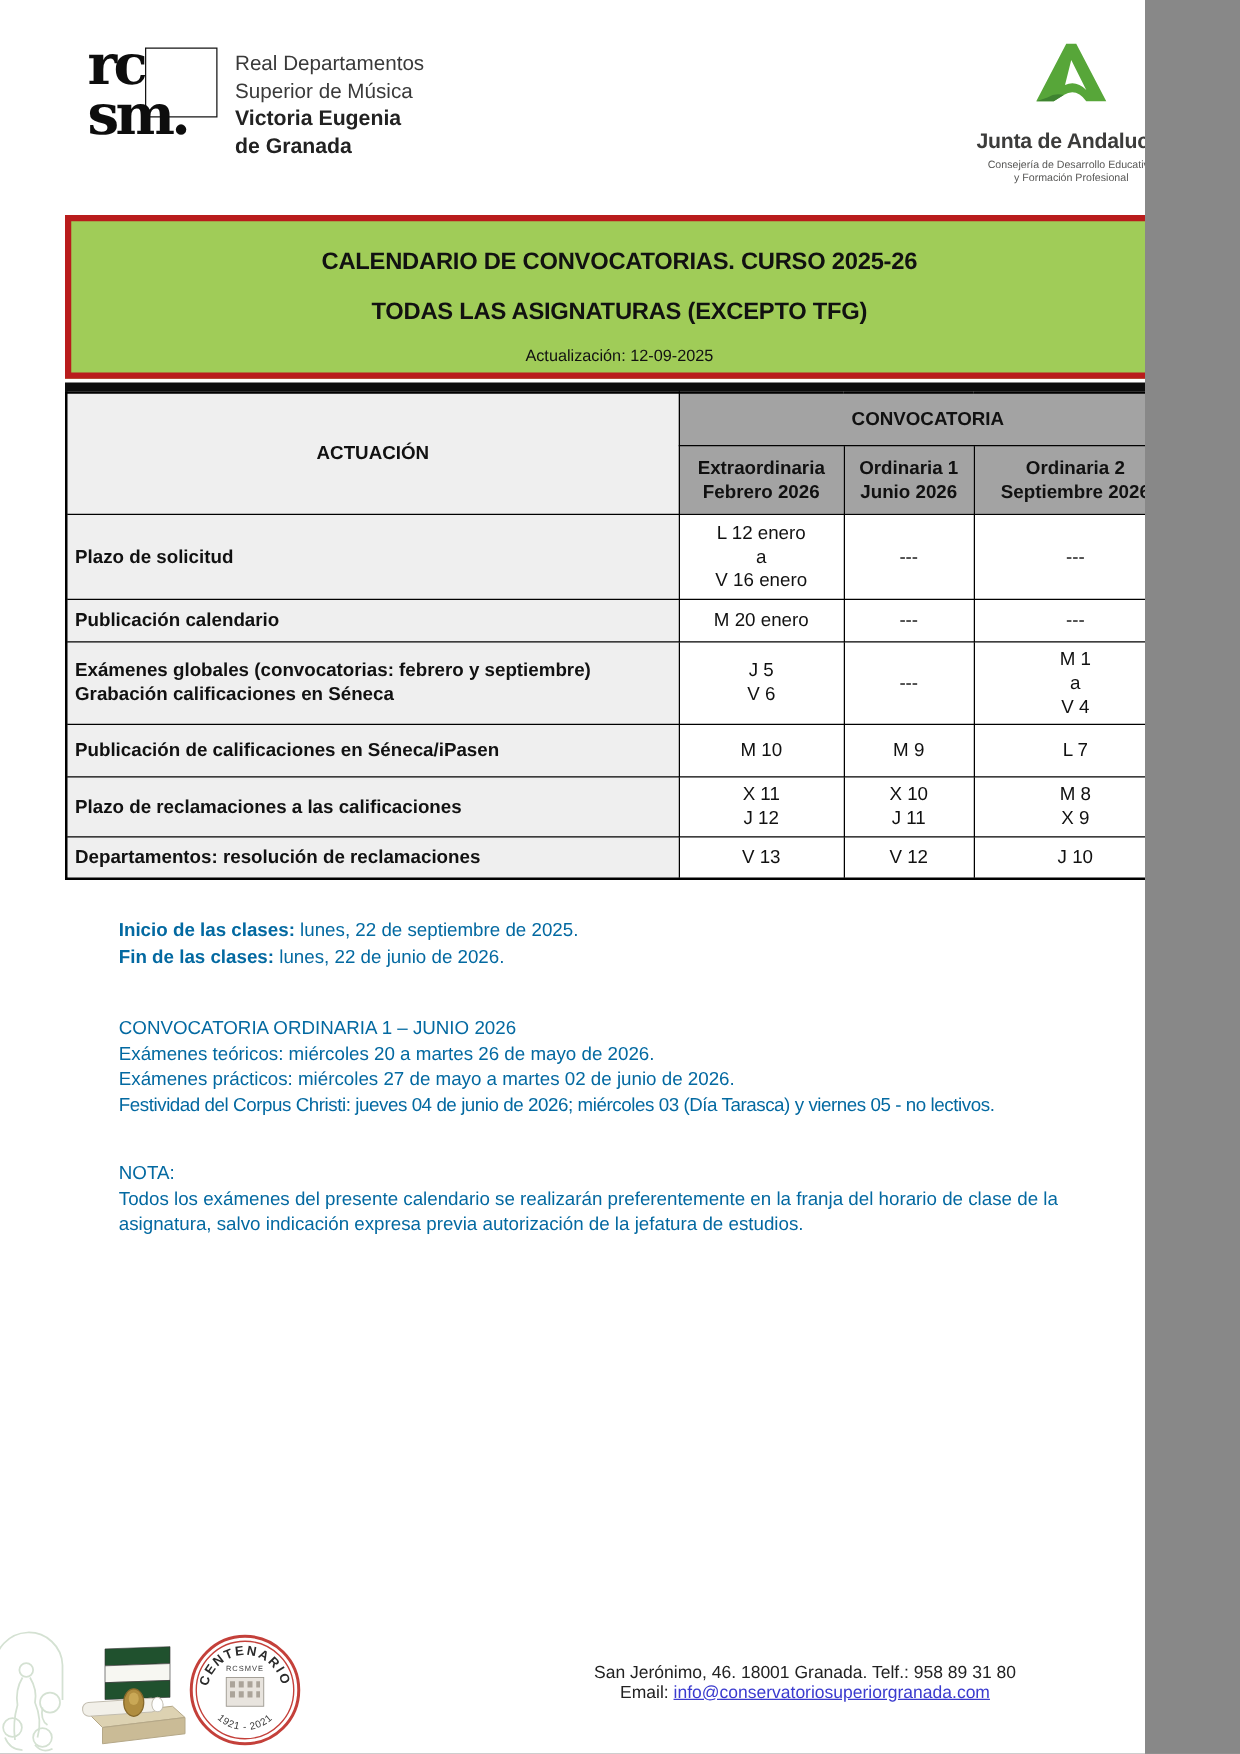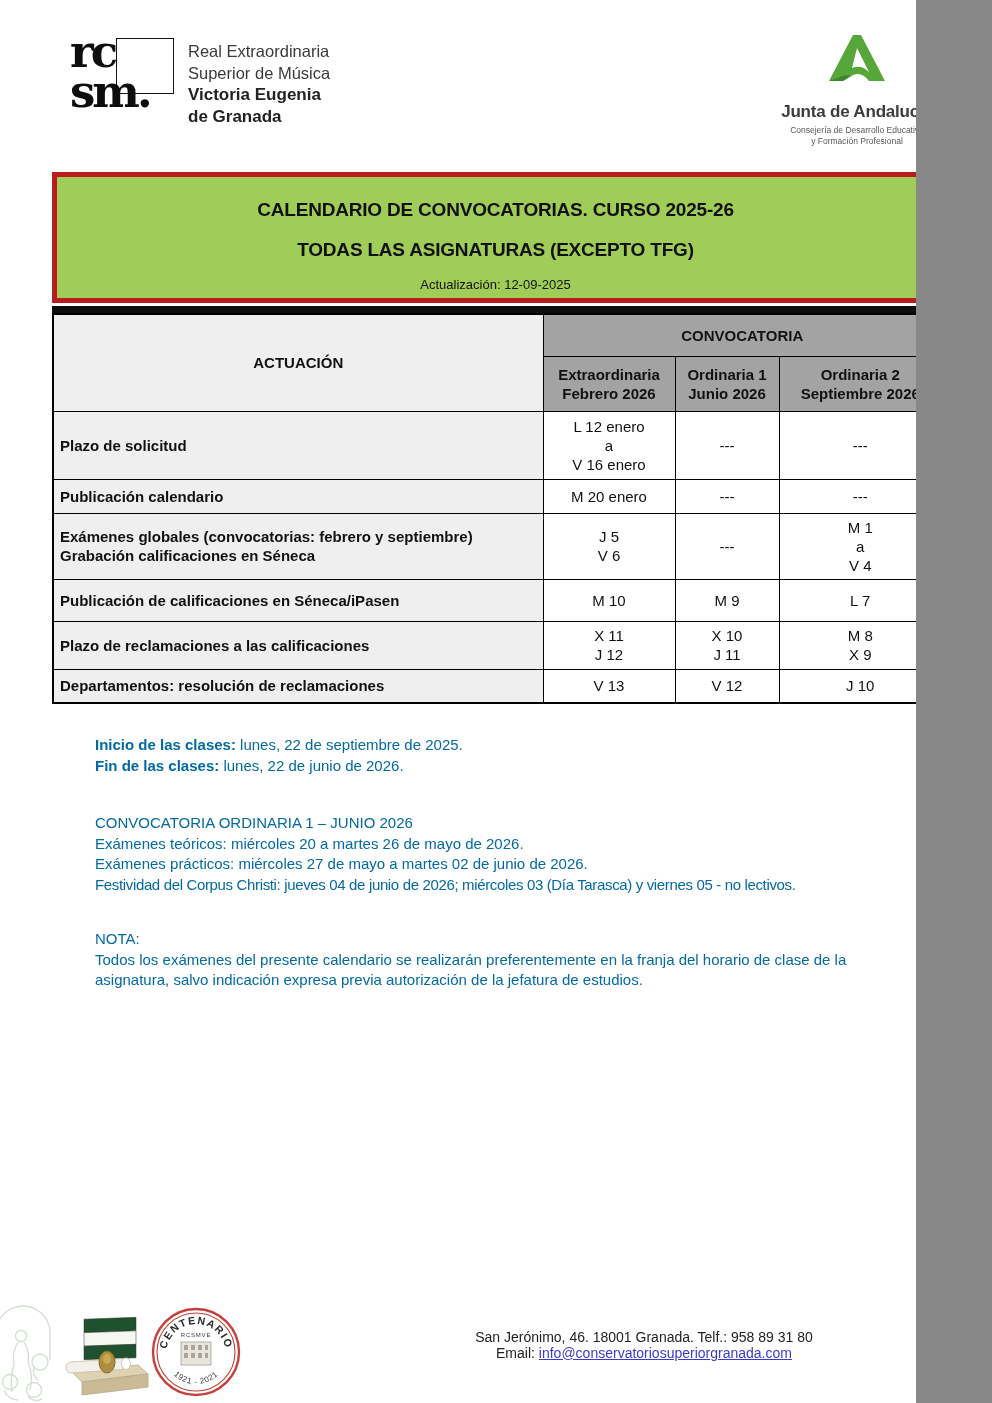--- a/index.html
+++ b/index.html
@@ -58,21 +58,21 @@
 <body>
 
 <div class="page">
 
   <div class="logo-rcsm">
     <div class="rcsm-mark">
       <div class="rcsm-frame"></div>
       <div class="rcsm-letters"><span>rc</span><br><span>sm.</span></div>
     </div>
     <div class="rcsm-text">
-      <div>Real Extraordinaria</div>
+      <div>Real Departamentos</div>
       <div>Superior de Música</div>
       <div class="b">Victoria Eugenia</div>
       <div class="b">de Granada</div>
     </div>
   </div>
 
   <div class="logo-junta">
     <svg width="58" height="48" viewBox="0 0 58 48">
       <path d="M25,1 L33,1 L57,47 L41,47 Q33,36 23,42 L15,47 L1,47 Z" fill="#57A639"></path>
       <path d="M1,47 L15,47 L23,42 Q16,40 10,44 Z" fill="#3E8330"></path>

